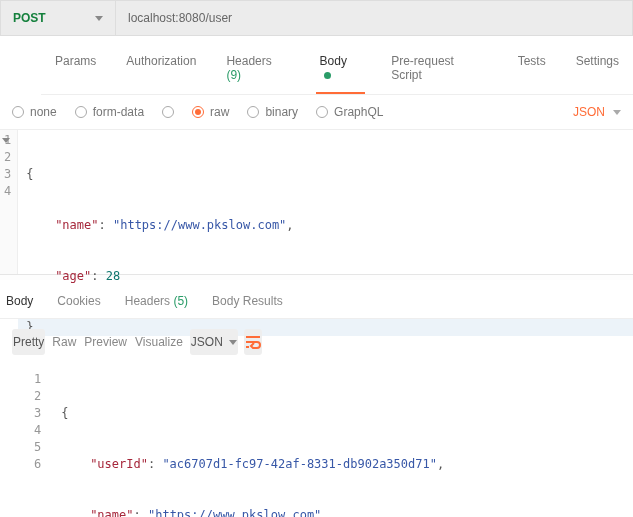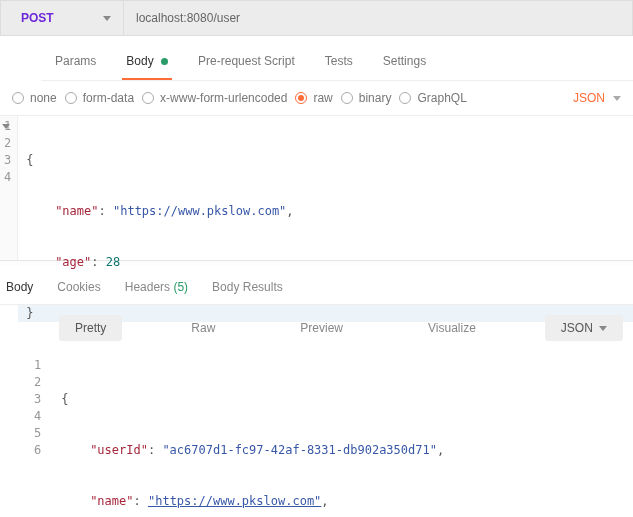--- a/index.html
+++ b/index.html
@@ -14,26 +14,25 @@
   display: flex;
   background: #ececec;
   border: 1px solid #ddd;
   height: 36px;
 }
 .method-select {
   display: flex;
   align-items: center;
   padding: 0 12px;
   font-weight: 600;
-  color: #6d28d9;
+  color: #15803d;
   border-right: 1px solid #ddd;
   width: 115px;
   justify-content: space-between;
   cursor: pointer;
-  margin-left: 8px;
 }
 .caret-down {
   width: 0; height: 0;
   border-left: 4px solid transparent;
   border-right: 4px solid transparent;
   border-top: 5px solid #888;
 }
 .url-input {
   flex: 1;
   display: flex;
@@ -64,21 +63,21 @@
   width: 7px; height: 7px;
   border-radius: 50%;
   background: #2a9c68;
   margin-left: 4px;
   vertical-align: middle;
 }
 .body-type-row {
   display: flex;
   align-items: center;
   padding: 10px 12px;
-  gap: 8px;
+  gap: 18px;
   border-bottom: 1px solid #eee;
 }
 .radio {
   display: flex;
   align-items: center;
   color: #777;
   cursor: pointer;
   gap: 6px;
 }
 .radio .circle {
@@ -167,27 +166,26 @@
 .resp-tab .count { color: #2a9c68; font-weight: 500; }
 .resp-toolbar {
   display: flex;
   align-items: center;
   padding: 10px 12px;
   gap: 6px;
 }
 .btn {
   background: #eee;
   border-radius: 3px;
-  padding: 6px 16px;
+  padding: 6px 1px;
   color: #555;
   cursor: pointer;
   display: flex;
   align-items: center;
   gap: 6px;
-  margin-left: 47px;
 }
 .btn.plain { background: transparent; color: #888; }
 .wrap-icon svg { display: block; }
 .resp-editor { margin-top: 4px; }
 .resp-editor .gutter { background: #fff; border-right: none; padding-right: 16px; color: #979797; padding-left: 34px; }
 .resp-editor .code .line { padding-left: 4px; color: #444; }
 </style>
 </head>
 <body>
 
@@ -196,41 +194,45 @@
     <span>POST</span>
     <span class="caret-down"></span>
   </div>
   <div class="url-input">
     <span>localhost:8080/user</span>
   </div>
 </div>
 
 <div class="tabs">
   <div class="tab">Params</div>
+  <div class="tab">Authorization</div>
+  <div class="tab">
+    <span>Headers</span>
+    <span class="count">(9)</span>
+  </div>
   <div class="tab active">
     <span>Body</span>
     <span class="dot"></span>
   </div>
   <div class="tab">Pre-request Script</div>
   <div class="tab">Tests</div>
   <div class="tab">Settings</div>
 </div>
 
 <div class="body-type-row">
   <div class="radio">
       <span class="circle"></span>
       <span>none</span>
     </div>
   <div class="radio">
       <span class="circle"></span>
       <span>form-data</span>
     </div>
   <div class="radio">
       <span class="circle"></span>
-      <span>x-www-form-urlencoded</span>
     </div>
   <div class="radio selected">
       <span class="circle"></span>
       <span>raw</span>
     </div>
   <div class="radio">
       <span class="circle"></span>
       <span>binary</span>
     </div>
   <div class="radio">

